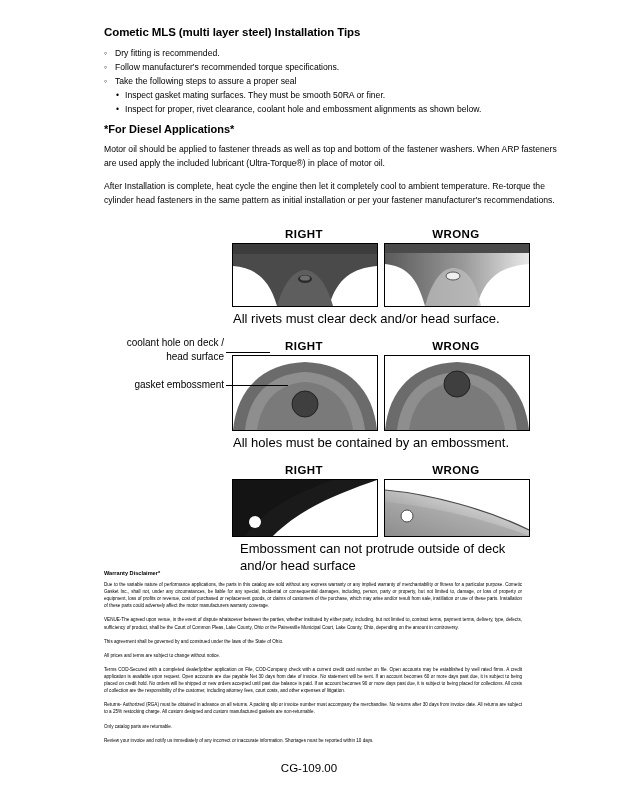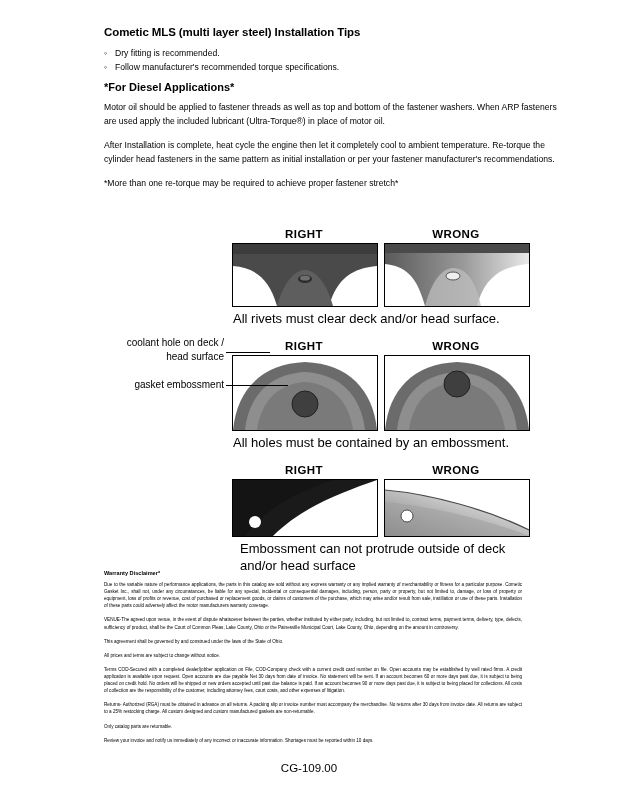--- a/index.html
+++ b/index.html
@@ -163,26 +163,30 @@
 <body>
 
 <div class="page">
 
   <div class="content">
     <h1 class="title">Cometic MLS (multi layer steel) Installation Tips</h1>
 
     <ul class="bullets">
       <li>Dry fitting is recommended.</li>
       <li>Follow manufacturer's recommended torque specifications.</li>
+      <li>Take the following steps to assure a proper seal</li>
+    </ul>
+    <ul class="sub">
+      <li>Inspect gasket mating surfaces.  They must be smooth 50RA or finer.</li>
+      <li>Inspect for proper, rivet clearance, coolant hole and embossment alignments as shown below.</li>
     </ul>
 
     <h2 class="subtitle">*For Diesel Applications*</h2>
     <p class="para">Motor oil should be applied to fastener threads as well as top and bottom of the fastener washers. When ARP fasteners are used apply the included lubricant (Ultra-Torque®) in place of motor oil.</p>
     <p class="para">After Installation is complete, heat cycle the engine then let it completely cool to ambient temperature. Re-torque the cylinder head fasteners in the same pattern as initial installation or per your fastener manufacturer's recommendations.</p>
-    <p class="para tight">*More than one re-torque may be required to achieve proper fastener stretch*</p>
   </div>
 
   <div class="figures">
 
     <div class="fig-row">
       <div class="fig-col">
         <div class="fig-label">RIGHT</div>
         <div class="fig-box">
           <svg width="144" height="62" viewBox="0 0 144 62">
             <rect x="0" y="0" width="144" height="62" fill="#ffffff"></rect>

